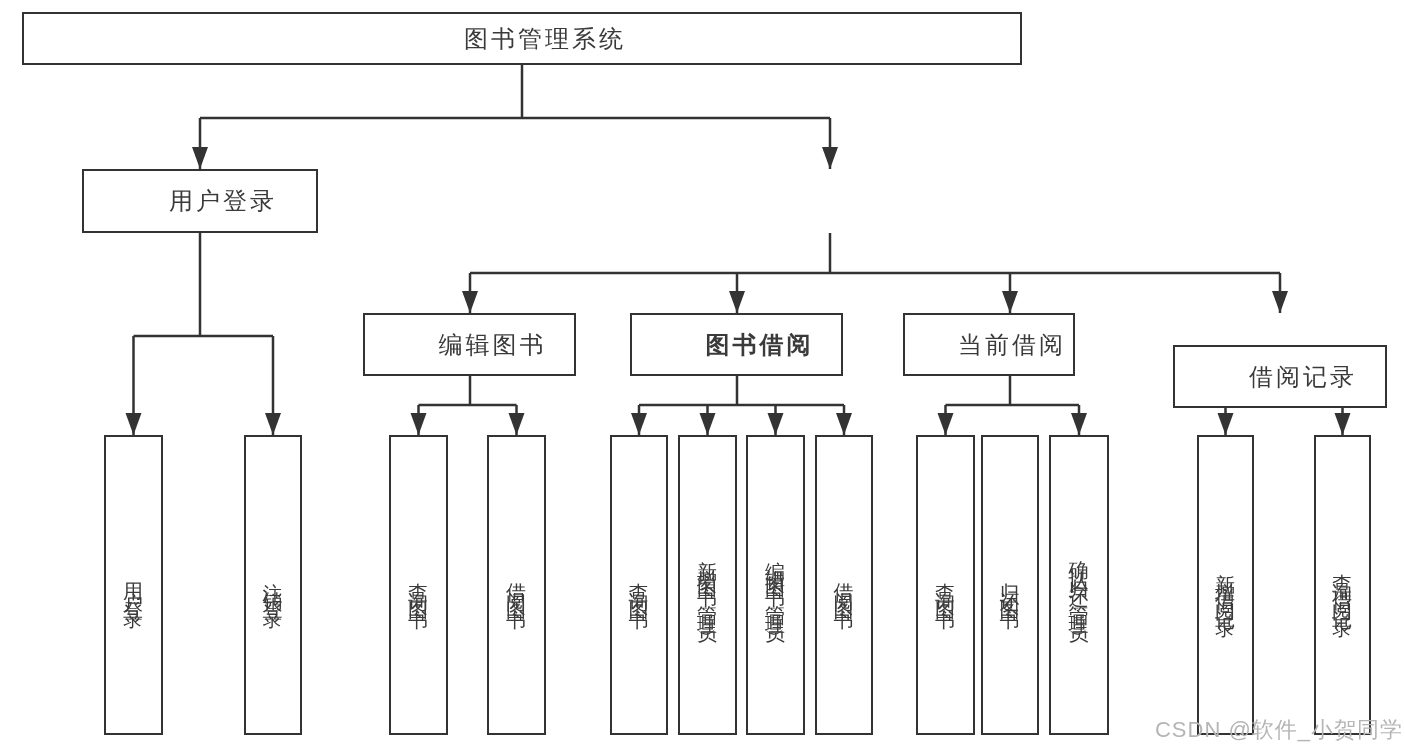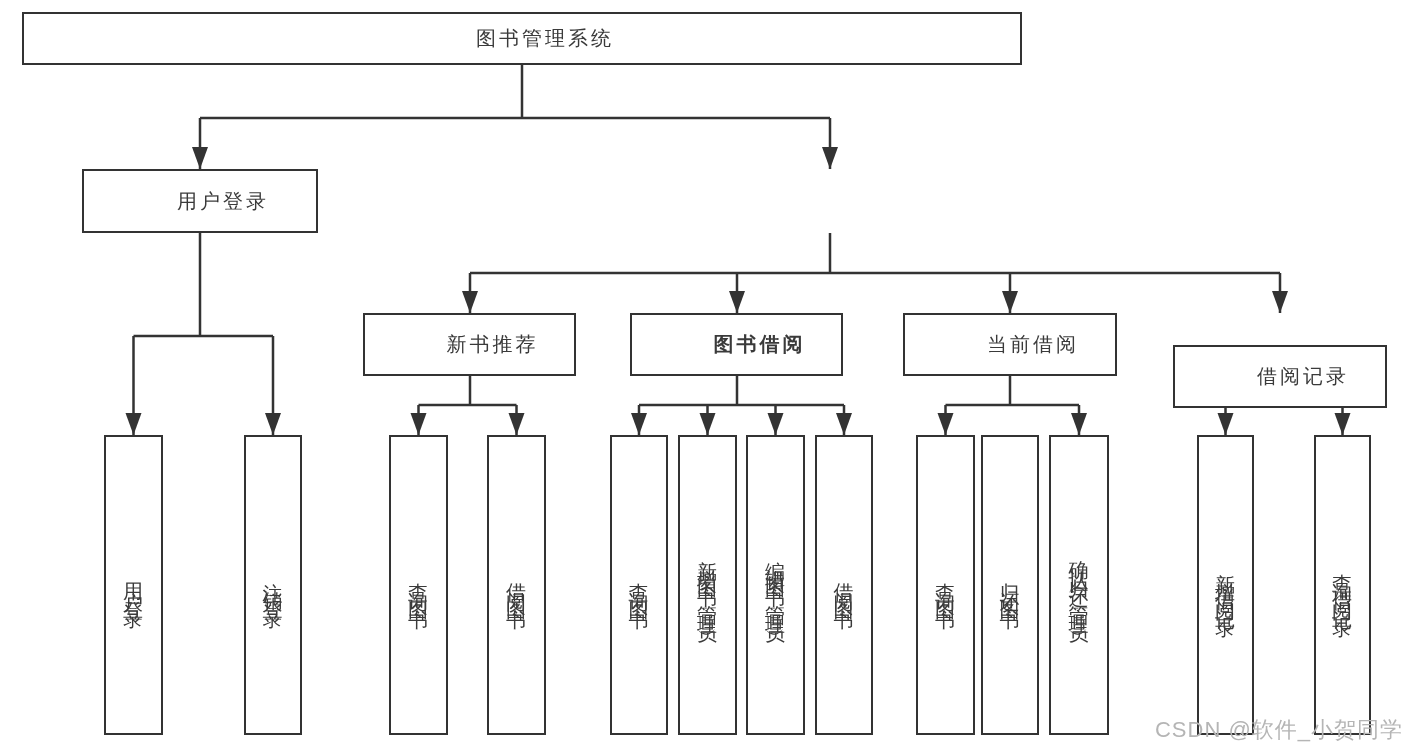--- a/index.html
+++ b/index.html
@@ -18,21 +18,21 @@
     color:var(--text);
     overflow:hidden;
   }
   .connectors{position:absolute;left:0;top:0;width:1405px;height:747px;}
   .node{
     position:absolute;
     background:var(--boxbg);
     border:2.5px solid var(--line);
     box-sizing:border-box;
     display:flex;align-items:center;justify-content:center;
-    font-size:20px;
+    font-size:24px;
     letter-spacing:3px;
     text-indent:3px;
     white-space:nowrap;
     padding-left:43px;
   }
   .vnode{
     position:absolute;
     background:var(--boxbg);
     border:2.5px solid var(--line);
     box-sizing:border-box;
@@ -97,23 +97,23 @@
       <path d="M1079 435 L1071 413 L1087 413 Z"></path>
       <path d="M1225.5 435 L1217.5 413 L1233.5 413 Z"></path>
       <path d="M1342.5 435 L1334.5 413 L1350.5 413 Z"></path>
     </g>
   </svg>
 
   <div class="node" style="left:22px;top:12px;width:1000px;height:53px;">图书管理系统</div>
 
   <div class="node" style="left:82px;top:169px;width:236px;height:64px;">用户登录</div>
 
-  <div class="node" style="left:363px;top:313px;width:213px;height:63px;">新书推荐</div>
+  <div class="node" style="left:363px;top:313px;width:213px;height:63px;">编辑图书</div>
   <div class="node" style="left:630px;top:313px;width:213px;height:63px;font-weight:bold;">图书借阅</div>
-  <div class="node" style="left:903px;top:313px;width:214px;height:63px;">当前借阅</div>
+  <div class="node" style="left:903px;top:313px;width:172px;height:63px;">当前借阅</div>
   <div class="node" style="left:1173px;top:313px;width:214px;height:63px;margin-top:32px;">借阅记录</div>
 
   <div class="vnode" style="left:104px;top:435px;width:59px;height:300px;">用户登录</div>
   <div class="vnode" style="left:244px;top:435px;width:58px;height:300px;">注销登录</div>
 
   <div class="vnode" style="left:389px;top:435px;width:59px;height:300px;">查询图书</div>
   <div class="vnode" style="left:487px;top:435px;width:59px;height:300px;">借阅图书</div>
 
   <div class="vnode" style="left:610px;top:435px;width:58px;height:300px;">查询图书</div>
   <div class="vnode" style="left:678px;top:435px;width:59px;height:300px;">新增图书（管理员）</div>

